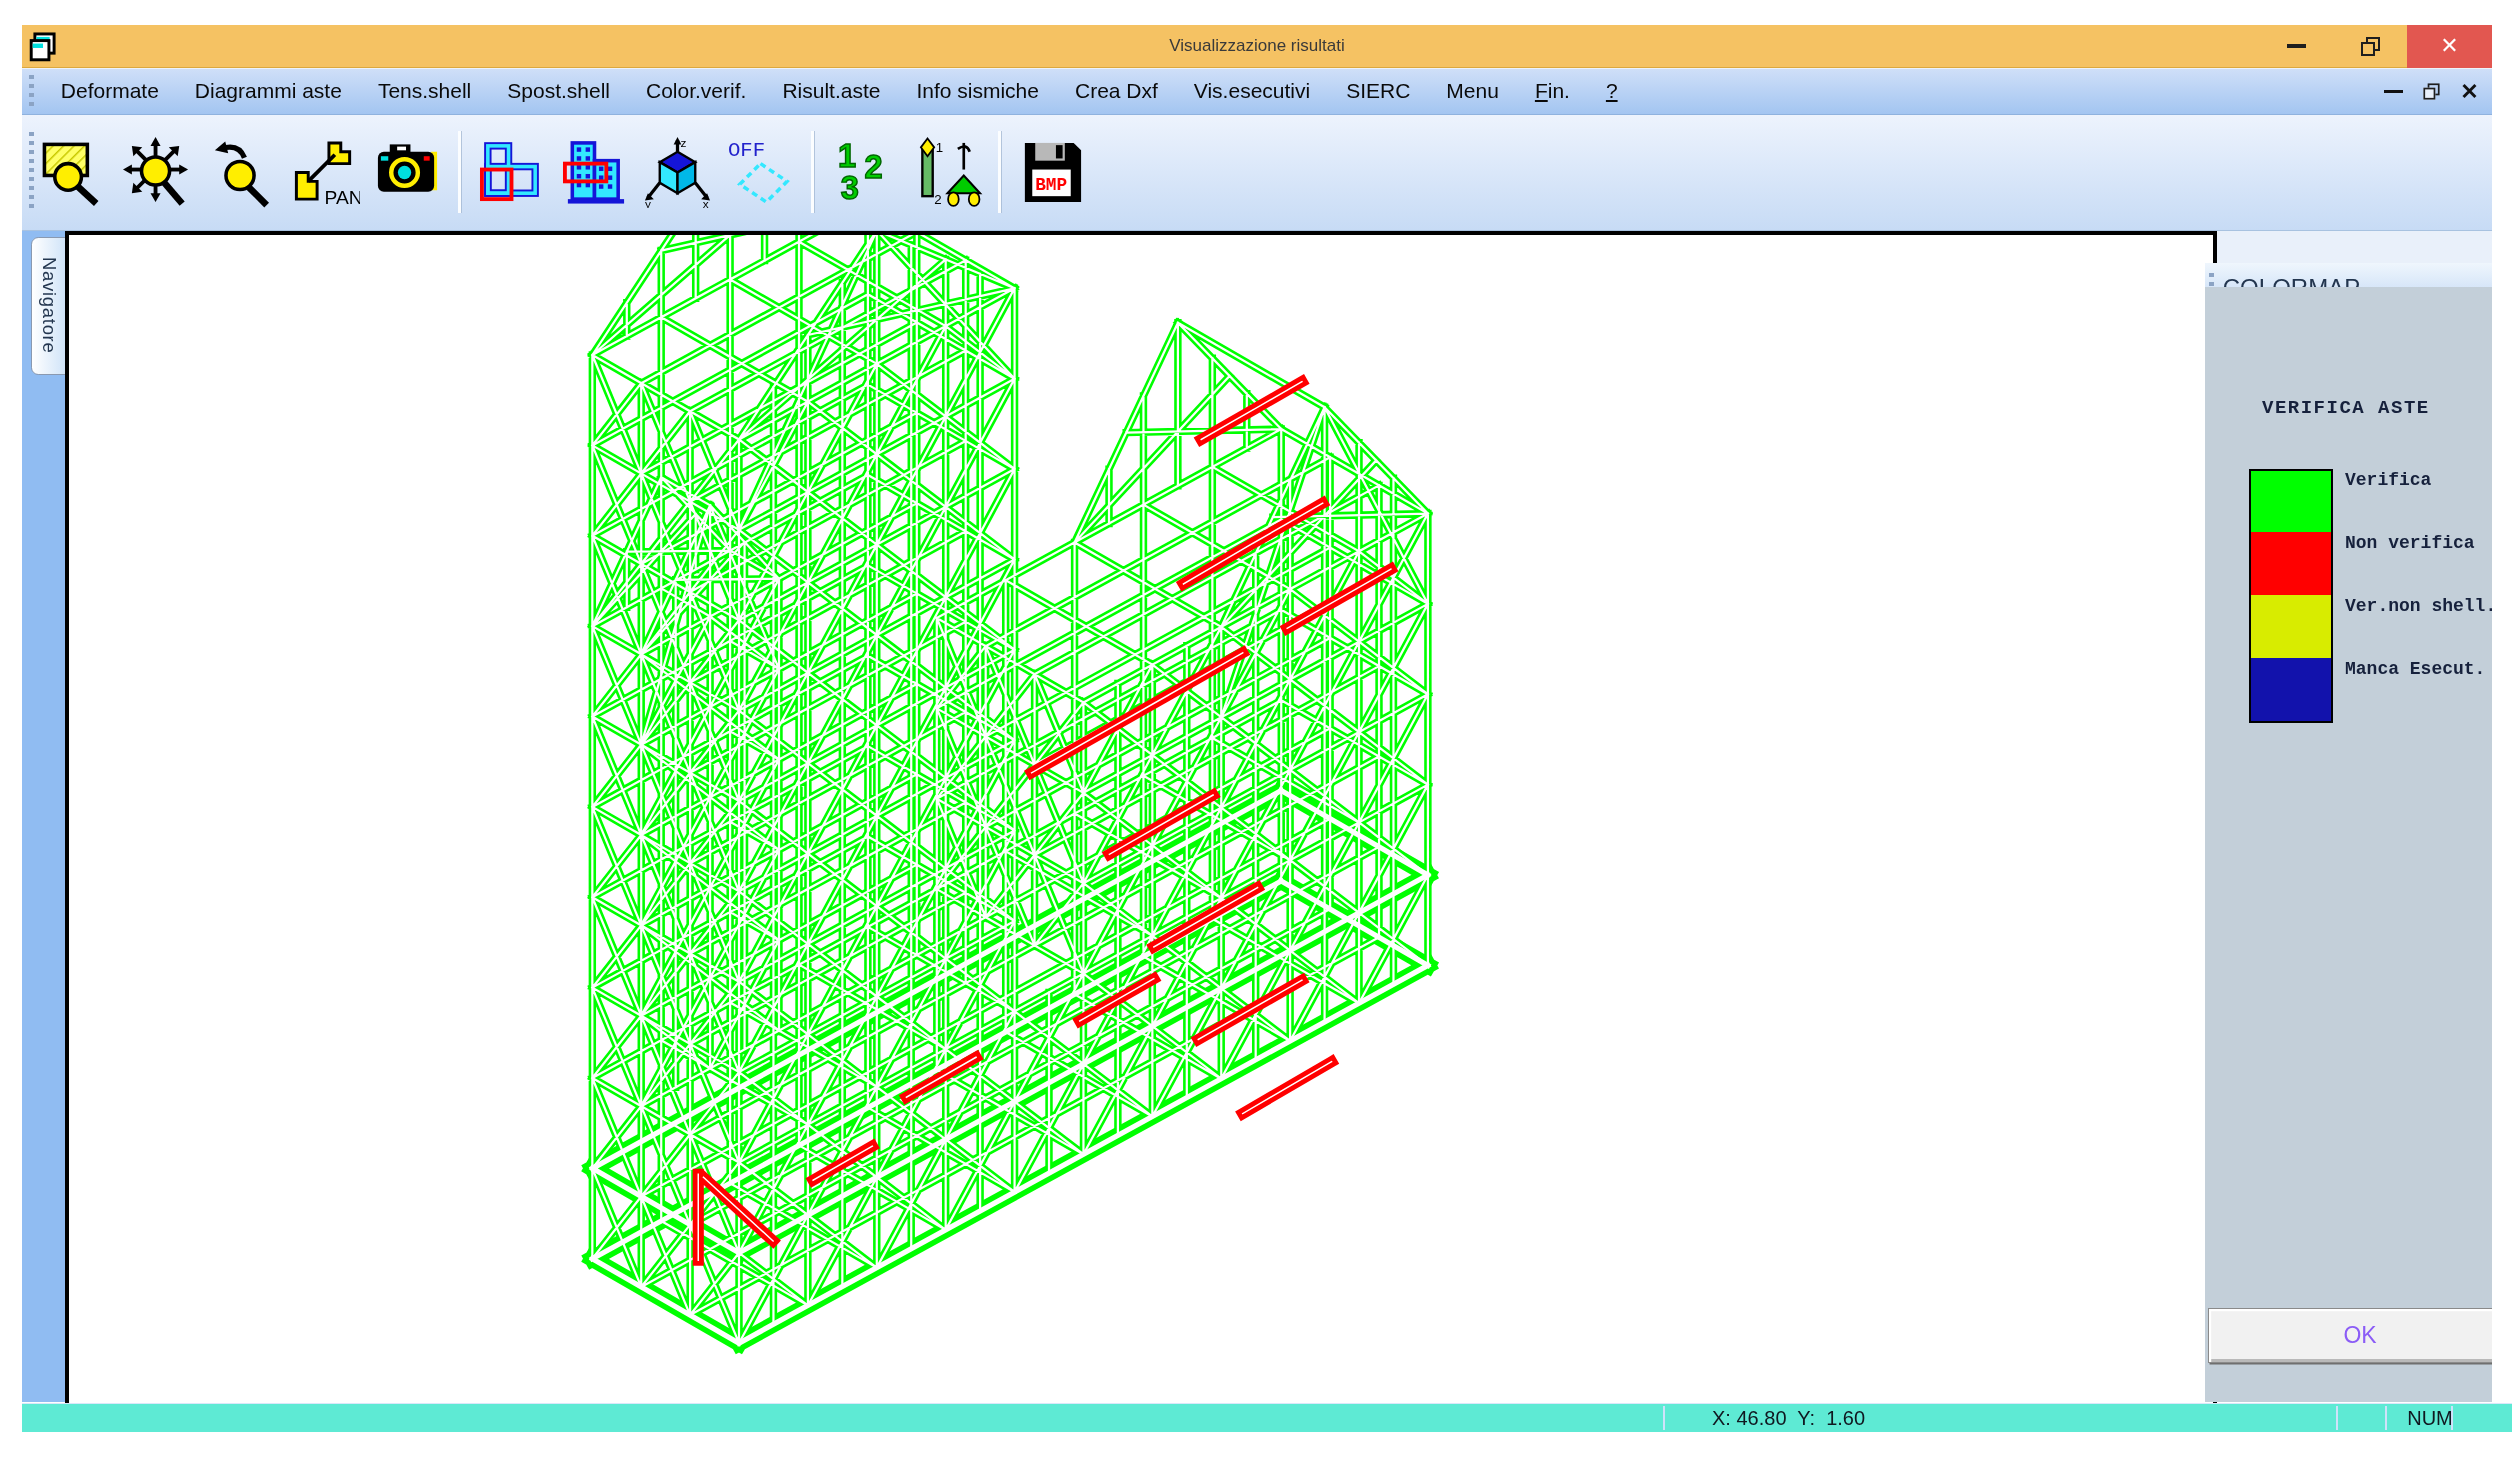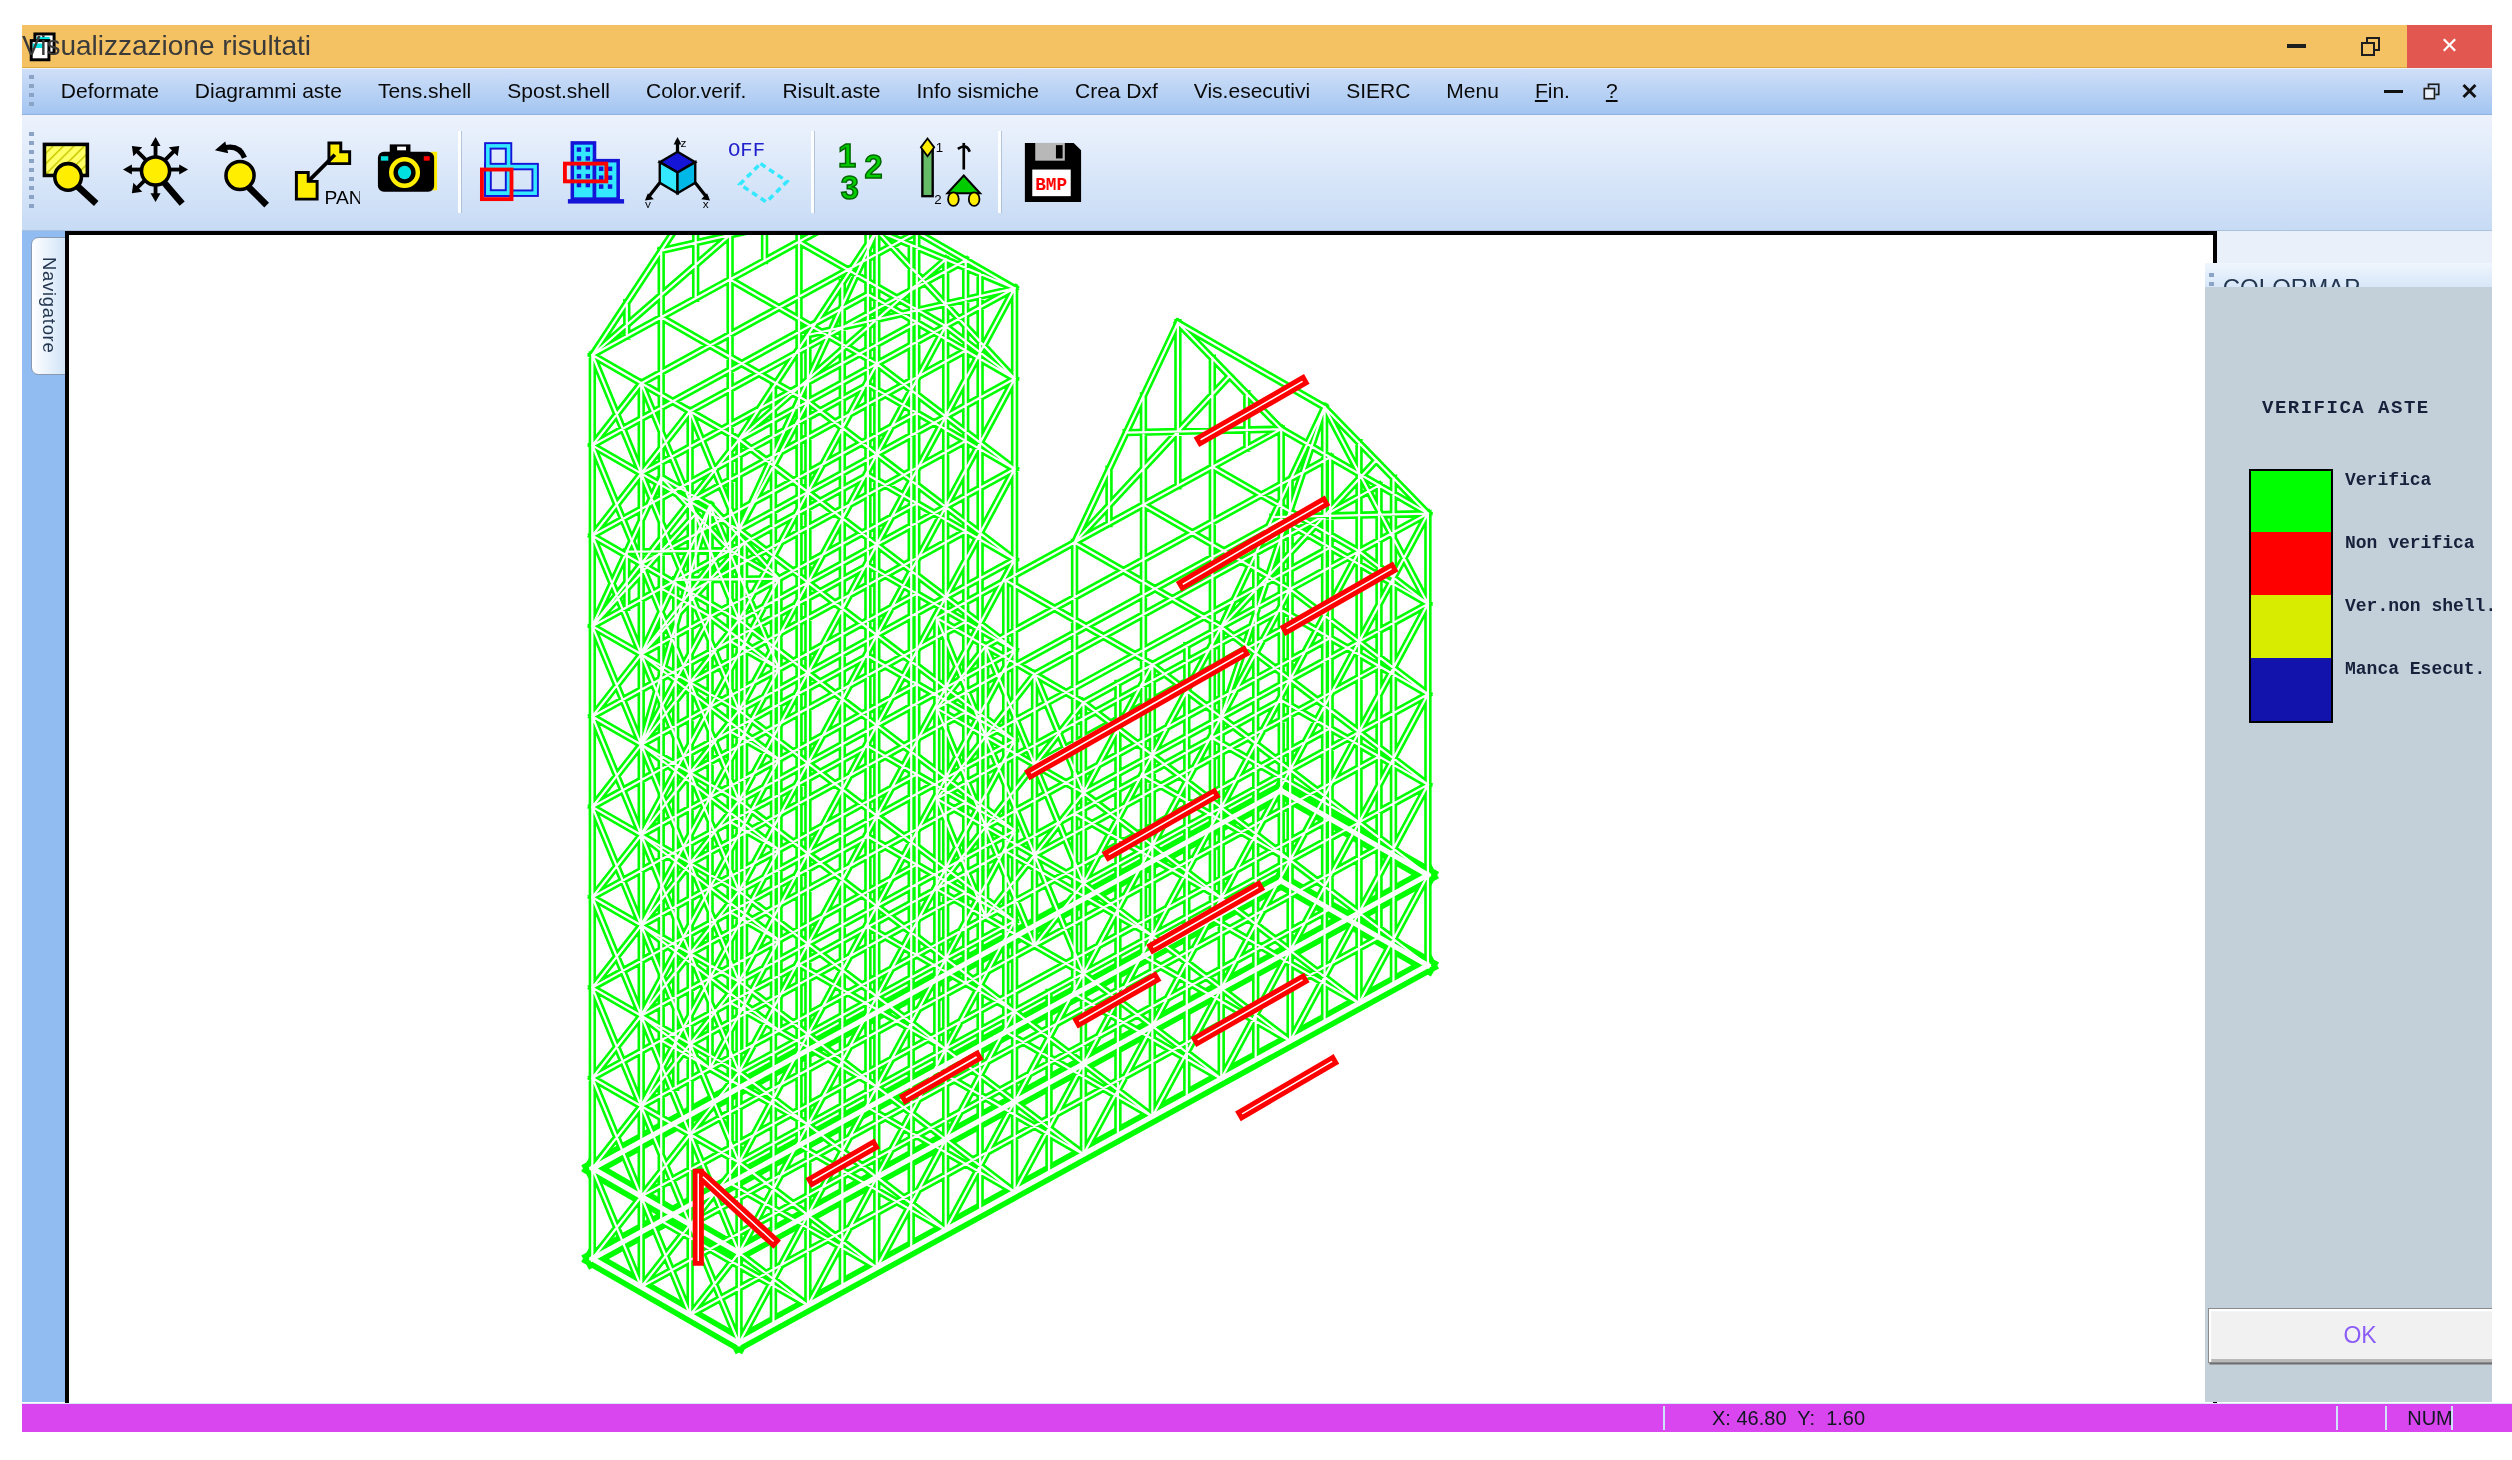--- a/index.html
+++ b/index.html
@@ -5,21 +5,21 @@
   * { margin:0; padding:0; box-sizing:border-box; }
   html,body { width:2512px; height:1461px; background:#ffffff; overflow:hidden;
               font-family:"Liberation Sans", sans-serif; }
 
   
   #app-window { position:absolute; left:22px; top:24.5px; width:2470px; height:1377px;
                 background:#eef3fa; }
   #titlebar { position:absolute; left:0; top:0; width:100%; height:43px;
               background:#F5C263; border-bottom:0.7px solid #dca83e;
               display:flex; align-items:center; }
-  #title-text { position:absolute; left:0; right:0; text-align:left; font-size:28px;
+  #title-text { position:absolute; left:0; right:0; text-align:center; font-size:17px;
                 color:#3a3a3a; }
   #app-icon { position:absolute; left:7.4px; top:6px; }
   #caption-controls { position:absolute; right:0; top:0; height:43px; display:flex; }
   .cap-btn { width:74px; height:43px; display:flex; align-items:center; justify-content:center;
              font-size:22px; color:#1e1e1e; }
   .cap-btn.close { background:#E25750; color:#ffffff; width:85px; }
   .glyph-min { display:inline-block; width:19px; height:3.7px; background:#1e1e1e; }
   .glyph-restore { position:relative; width:19px; height:19px; }
   .glyph-restore .r1 { position:absolute; right:0; top:0; width:14px; height:14px; border:2.2px solid #1e1e1e; background:transparent;}
   .glyph-restore .r2 { position:absolute; left:0; bottom:0; width:14px; height:14px; border:2.2px solid #1e1e1e; background:#F5C263;}
@@ -81,21 +81,21 @@
   #footer-note { position:absolute; left:6px; top:1046px; font-size:18.5px; font-weight:bold;
                  white-space:nowrap; }
   #ok-button { position:absolute; left:3px; top:1021px; width:304px; height:55px;
                background:#f1f1f1; border:1.5px solid #8a8a8a;
                box-shadow:inset 2.2px 2.2px 0 #ffffff, inset -3px -3px 0 #b9b9b9, 1.5px 1.5px 0 #6f6f6f;
                font-family:"Liberation Sans", sans-serif; font-size:23px; color:#8b5cf6;
                display:flex; align-items:center; justify-content:center; }
 
   
   #statusbar { position:absolute; left:22px; top:1403px; width:2490px; height:29px;
-               background:#d946ef; border-top:1.5px solid #d9e7fa; font-size:20px; color:#101820; }
+               background:#5eead4; border-top:1.5px solid #d9e7fa; font-size:20px; color:#101820; }
   .status-sep { position:absolute; top:2.2px; bottom:2.2px; width:2.2px; background:#cfe2fa; }
   #status-coords { position:absolute; left:1690px; top:3px; white-space:pre; }
   #status-num { position:absolute; left:2366px; top:3px; width:84px; text-align:center; }
 </style>
 </head>
 <body>
 
 <div id="app-window">
 
   <div id="titlebar">

